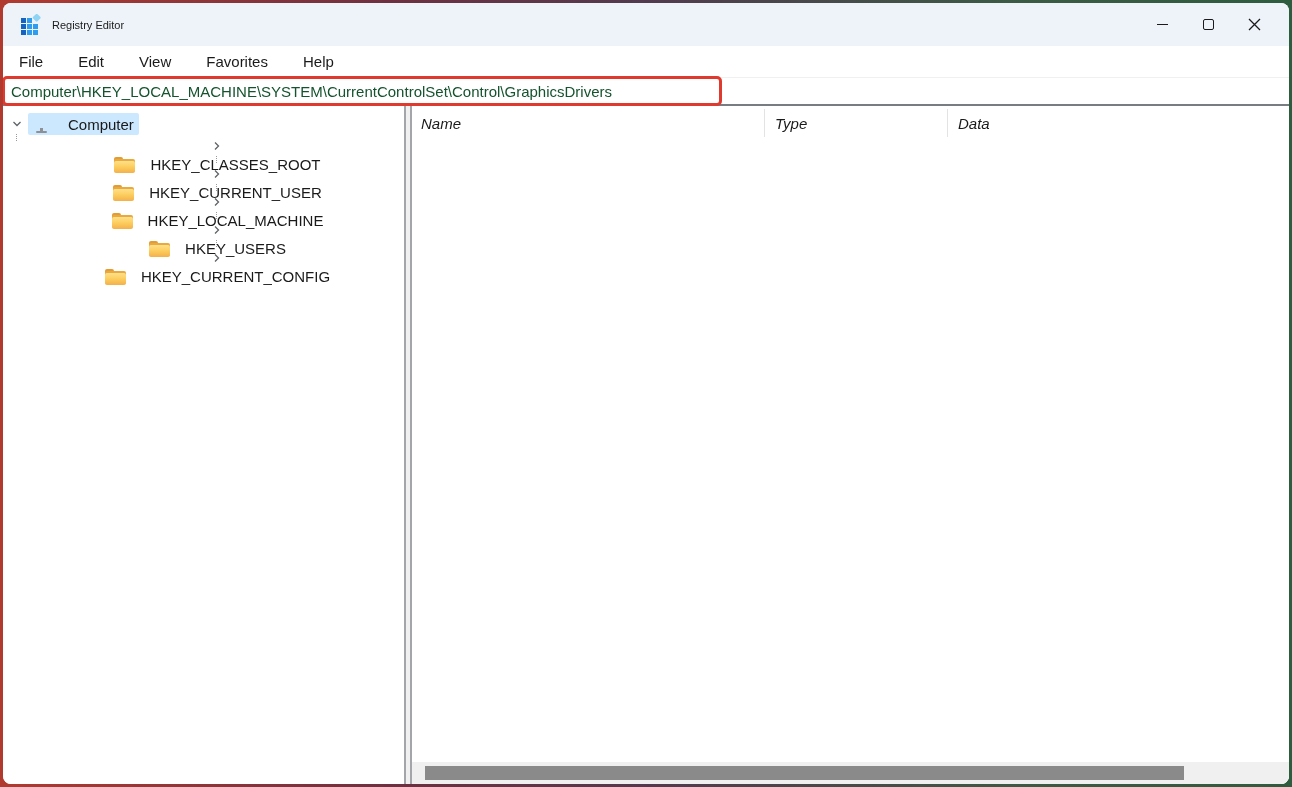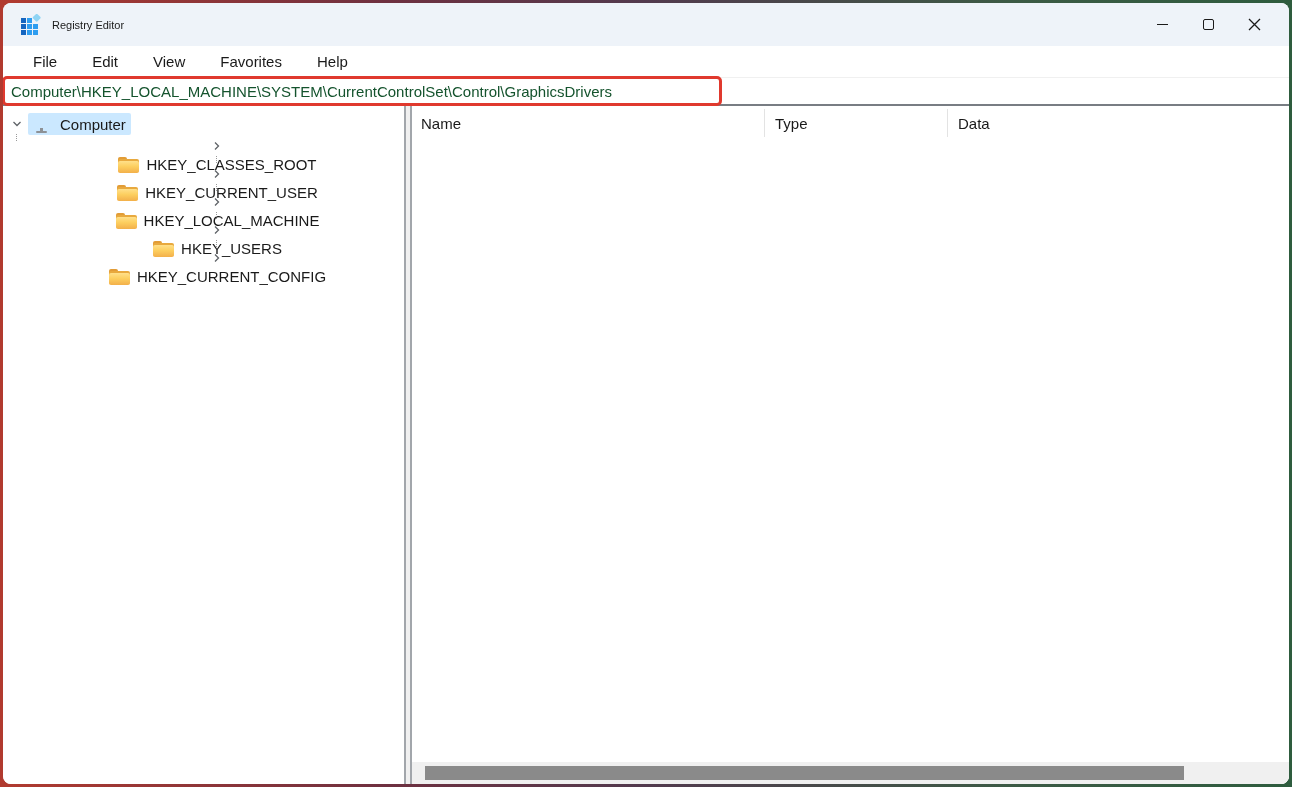--- a/index.html
+++ b/index.html
@@ -26,21 +26,21 @@
     width: 46px; height: 43px; display: flex; align-items: center; justify-content: center;
     flex: none; cursor: default;
   }
   .min-glyph { width: 11px; height: 0; border-top: 1.4px solid #1a1a1a; }
   .max-glyph { width: 11px; height: 11px; border: 1.4px solid #1a1a1a; border-radius: 2px; }
   .close-btn { margin-right: 12px; }
 
   
   .menubar {
     height: 31px; background: #ffffff; display: flex; align-items: center;
-    padding-left: 19px; flex: none;
+    padding-left: 5px; flex: none;
   }
   .menu-item {
     font-size: 15px; color: #1a1a1a; padding: 4px 11px; margin-right: 13px;
     cursor: default;
   }
 
   
   .addressbar {
     height: 29px; background: #ffffff; position: relative; flex: none;
     border-top: 1px solid #f0f0f0;
@@ -69,21 +69,21 @@
   .chev {
     width: 16px; height: 16px; flex: none; display: flex; align-items: center;
     justify-content: center; position: relative; margin-right: 3px;
   }
   .chev::after {
     content: ""; position: absolute; left: 7px; top: 18px; height: 7px;
     border-left: 1px dotted #9a9a9a;
   }
   .tree-row:last-child .chev::after { display: none; }
   .node {
-    display: flex; align-items: center; padding: 2px 5px 2px 3px; border-radius: 2px;
+    display: flex; align-items: center; padding: 2px 5px 2px 3px; border-radius: 2px; gap: 8px;
   }
   .node.selected { background: #cbe8ff; }
   .node-label { font-size: 15px; color: #1a1a1a; white-space: nowrap; }
 
   
   .computer-icon { width: 22px; height: 18px; position: relative; margin-right: 7px; flex: none; }
   .computer-icon .screen {
     width: 21px; height: 13px; border-radius: 2px;
     background: linear-gradient(160deg, #4fc3ec 0%, #1e78d7 75%, #14549c 100%);
     border-bottom: 2px solid #0f3f77;
@@ -116,21 +116,21 @@
     width: 8px; flex: none; background: #f0f0f0;
     border-left: 2px solid #a2a6ab; border-right: 2px solid #a2a6ab;
     cursor: ew-resize;
   }
 
   
   .right-pane { flex: 1; display: flex; flex-direction: column; background: #fff; min-width: 0; }
   .list-header { height: 34px; display: flex; align-items: center; flex: none; }
   .col {
     height: 100%; display: flex; align-items: center; position: relative;
-    font-size: 15px; color: #1a1a1a; cursor: default;
+    font-size: 15px; color: #1a1a1a; cursor: default; font-style: italic;
   }
   .col::after {
     content: ""; position: absolute; right: 0; top: 3px; height: 28px;
     border-right: 1px solid #e3e3e3;
   }
   .col:last-child::after { display: none; }
   .col-name { width: 353px; padding-left: 9px; flex: none; }
   .col-type { width: 183px; padding-left: 10px; flex: none; }
   .col-data { flex: 1; padding-left: 10px; }
   .list-body { flex: 1; }

